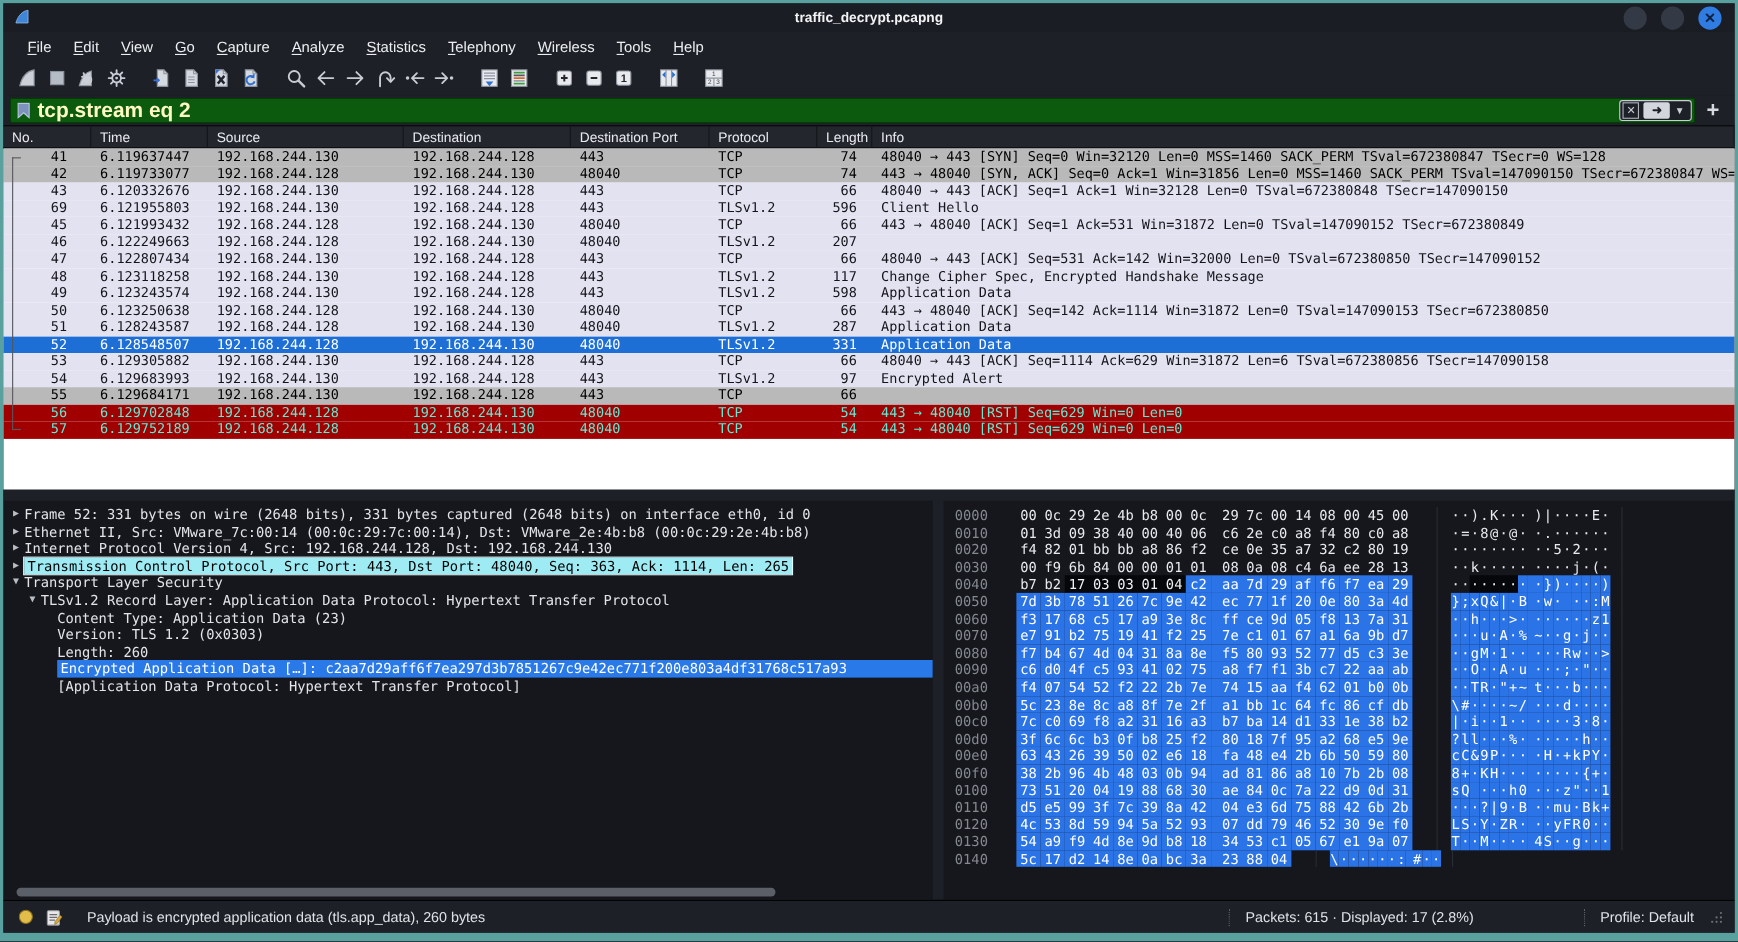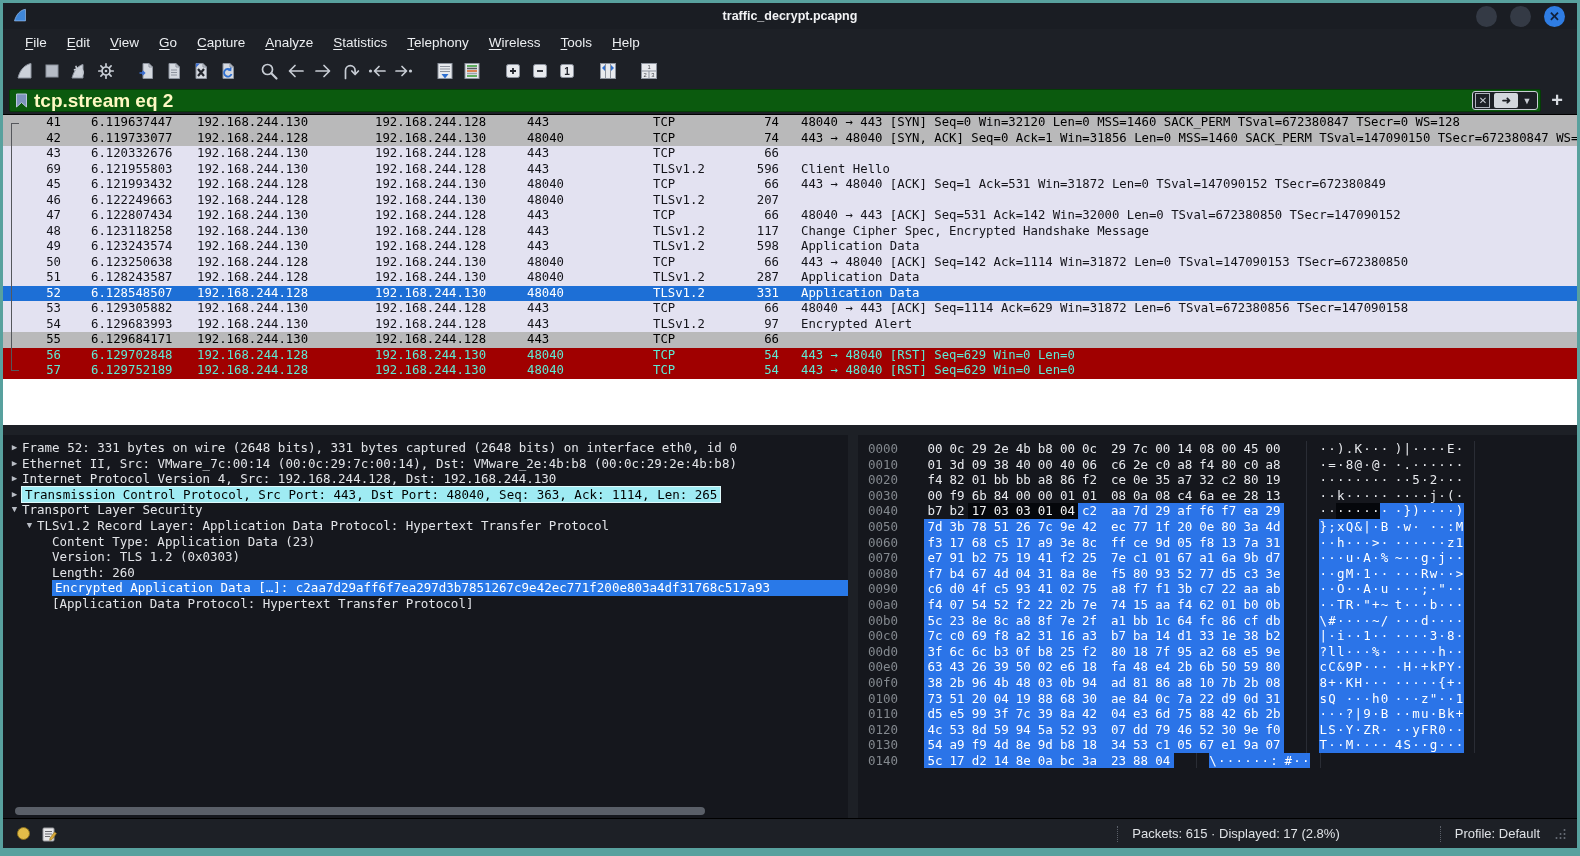--- a/index.html
+++ b/index.html
@@ -283,20 +283,30 @@
       <span class="fvalue">tcp.stream eq 2</span>
       <span class="fctrls">
         <span class="fx">✕</span>
         <span class="fapply">➜</span>
         <span class="fcaret">▼</span>
       </span>
     </div>
     <span class="fplus">+</span>
   </div>
 
+  <div class="plheader" id="plheader">
+      <div class="hc c-no">No.</div>
+      <div class="hc c-time">Time</div>
+      <div class="hc c-src">Source</div>
+      <div class="hc c-dst">Destination</div>
+      <div class="hc c-dport">Destination Port</div>
+      <div class="hc c-proto">Protocol</div>
+      <div class="hc c-len">Length</div>
+      <div class="hc c-info">Info</div>
+    </div>
 
   <div class="plbody" id="plbody">
     <div class="bracket"></div>
   <div class="pr s-gray">
         <div class="c-no">41</div>
         <div class="c-time">6.119637447</div>
         <div class="c-src">192.168.244.130</div>
         <div class="c-dst">192.168.244.128</div>
         <div class="c-dport">443</div>
         <div class="c-proto">TCP</div>
@@ -314,20 +324,21 @@
         <div class="c-info">443 → 48040 [SYN, ACK] Seq=0 Ack=1 Win=31856 Len=0 MSS=1460 SACK_PERM TSval=147090150 TSecr=672380847 WS=128</div>
       </div>
       <div class="pr s-tcp">
         <div class="c-no">43</div>
         <div class="c-time">6.120332676</div>
         <div class="c-src">192.168.244.130</div>
         <div class="c-dst">192.168.244.128</div>
         <div class="c-dport">443</div>
         <div class="c-proto">TCP</div>
         <div class="c-len">66</div>
+        <div class="c-info">48040 → 443 [ACK] Seq=1 Ack=1 Win=32128 Len=0 TSval=672380848 TSecr=147090150</div>
       </div>
       <div class="pr s-tcp">
         <div class="c-no">69</div>
         <div class="c-time">6.121955803</div>
         <div class="c-src">192.168.244.130</div>
         <div class="c-dst">192.168.244.128</div>
         <div class="c-dport">443</div>
         <div class="c-proto">TLSv1.2</div>
         <div class="c-len">596</div>
         <div class="c-info">Client Hello</div>
@@ -508,20 +519,21 @@
   <div class="statusbar">
     <div class="sb-left">
       <span class="expert-dot"></span>
       <svg class="note-icon" width="15" height="16" viewBox="0 0 15 16">
           <rect x="1" y="2" width="11" height="13" rx="1" fill="#e8e8ea" stroke="#9a9a9e"></rect>
           <line x1="3" y1="5.5" x2="10" y2="5.5" stroke="#6a6a6e"></line>
           <line x1="3" y1="8" x2="10" y2="8" stroke="#6a6a6e"></line>
           <line x1="3" y1="10.5" x2="8" y2="10.5" stroke="#6a6a6e"></line>
           <path d="M8 12 l4.5 -6 l2 1.5 l-4.5 6 l-2.3 0.8 z" fill="#d9a93a" stroke="#8a6f1d" stroke-width="0.6"></path>
         </svg>
+      <span>Payload is encrypted application data (tls.app_data), 260 bytes</span>
     </div>
     <span class="sb-sep"></span>
     <span class="sb-mid">Packets: 615 · Displayed: 17 (2.8%)</span>
     <span class="sb-spacer"></span>
     <span class="sb-sep"></span>
     <span class="sb-right">Profile: Default</span>
     <svg class="grip" width="13" height="13" viewBox="0 0 13 13">
         <circle cx="10.5" cy="3" r="1" fill="#6a6f78"></circle>
         <circle cx="10.5" cy="7" r="1" fill="#6a6f78"></circle>
         <circle cx="10.5" cy="11" r="1" fill="#6a6f78"></circle>

